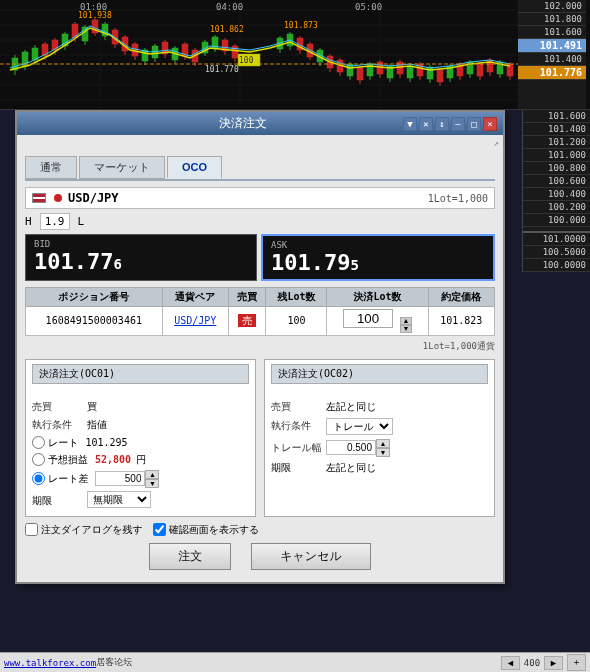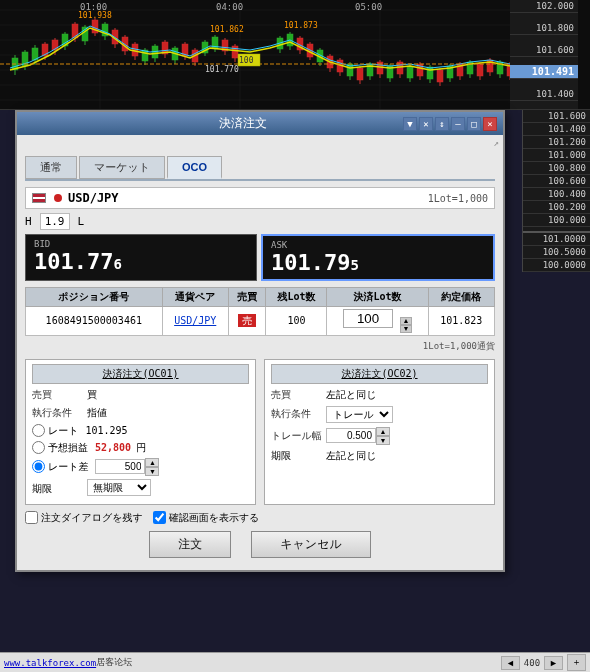--- a/index.html
+++ b/index.html
@@ -50,21 +50,21 @@
     .sell-badge { background: #cc2222; color: white; padding: 1px 4px; font-size: 10px; }
     .lot-input { width: 50px; border: 1px solid #aaa; text-align: center; padding: 1px; }
     .lot-spin { display: inline-flex; flex-direction: column; margin-left: 1px; }
     .spin-btn { width: 12px; height: 8px; background: #ccc; border: 1px solid #aaa; font-size: 7px; line-height: 1; cursor: pointer; display: flex; align-items: center; justify-content: center; }
     .link-blue { color: #0033cc; text-decoration: underline; cursor: pointer; }
     .lot-note { text-align: right; font-size: 9px; color: #555; margin-bottom: 6px; }
     
     
     .settlement-row { display: flex; gap: 8px; margin-bottom: 6px; }
     .settle-panel { flex: 1; border: 1px solid #aaa; background: white; padding: 4px 6px; }
-    .settle-title { background: #d0d8e0; border: 1px solid #aaa; padding: 2px 6px; font-size: 10px; margin-bottom: 4px; text-align: center; text-decoration: underline; }
+    .settle-title { background: #d0d8e0; border: 1px solid #aaa; padding: 2px 6px; font-size: 10px; margin-bottom: 16px; text-align: left; }
     .settle-field { display: flex; align-items: center; margin-bottom: 4px; font-size: 10px; }
     .settle-field-label { width: 55px; color: #333; }
     .settle-field-value { flex: 1; }
     .settle-select { border: 1px solid #bbb; padding: 1px 2px; font-size: 10px; background: white; }
     .radio-row { display: flex; align-items: center; gap: 3px; margin-bottom: 3px; font-size: 10px; }
     .radio-row input[type=radio] { margin: 0; }
     .predicted-profit { color: #cc2222; font-weight: bold; }
     .spin-container { display: inline-flex; align-items: center; }
     .spin-input { width: 50px; border: 1px solid #bbb; padding: 1px 3px; text-align: right; font-size: 10px; }
     .spin-arrows { display: flex; flex-direction: column; }
@@ -264,21 +264,21 @@
     <line x1="0" y1="64" x2="520" y2="64" stroke="#d4880a" stroke-width="1" stroke-dasharray="4,2"></line>
 
     <rect x="238" y="54" width="22" height="12" fill="#d4d40a" stroke="#aaaa00" stroke-width="0.5"></rect>
     <text x="239" y="63" fill="#333" font-size="8" font-family="monospace">100</text>
   </svg>
 
   <div style="position:absolute; top:2px; left:80px; font-size:9px; color:#aaa;">01:00</div>
   <div style="position:absolute; top:2px; left:216px; font-size:9px; color:#aaa;">04:00</div>
   <div style="position:absolute; top:2px; left:355px; font-size:9px; color:#aaa;">05:00</div>
 
-  <div class="right-price-panel" style="height:124px; width:68px; right:12px; top:0; position:absolute;justify-content:space-between;">
+  <div class="right-price-panel" style="height:124px; width:68px; right:4px; top:0; position:absolute;">
     <div class="rp-item">102.000</div>
     <div class="rp-item">101.800</div>
     <div class="rp-item">101.600</div>
     <div class="rp-item highlight">101.491</div>
     <div class="rp-item">101.400</div>
     <div class="rp-item orange">101.776</div>
   </div>
 </div>
 
 <div class="dialog-overlay">

